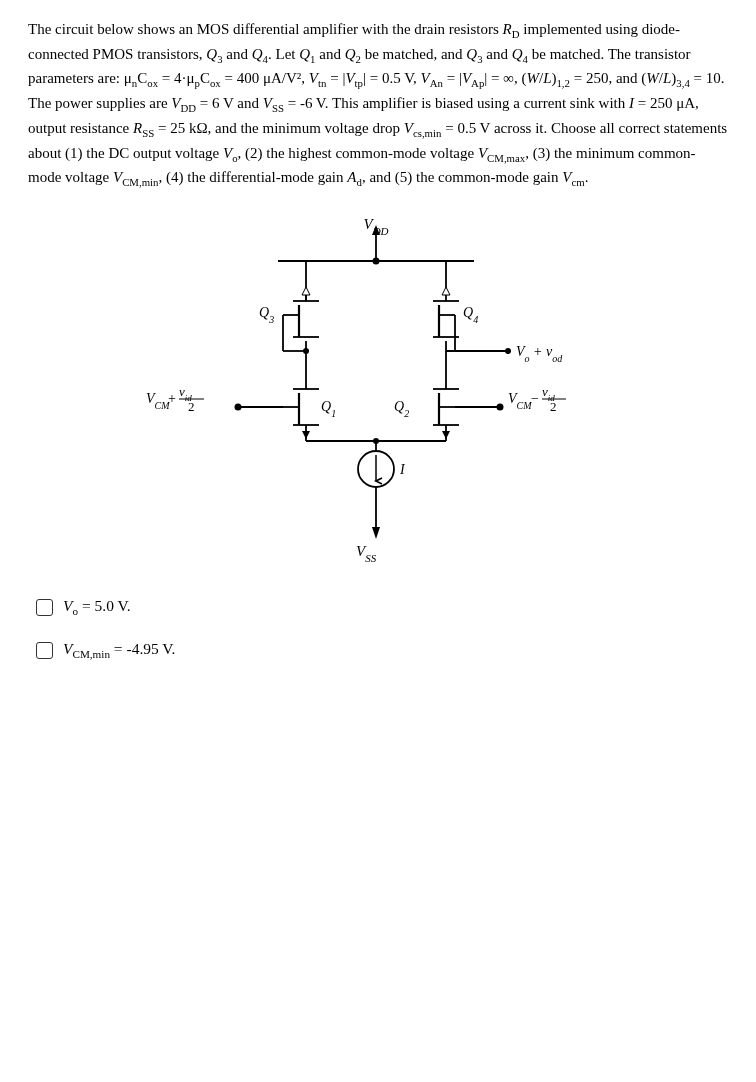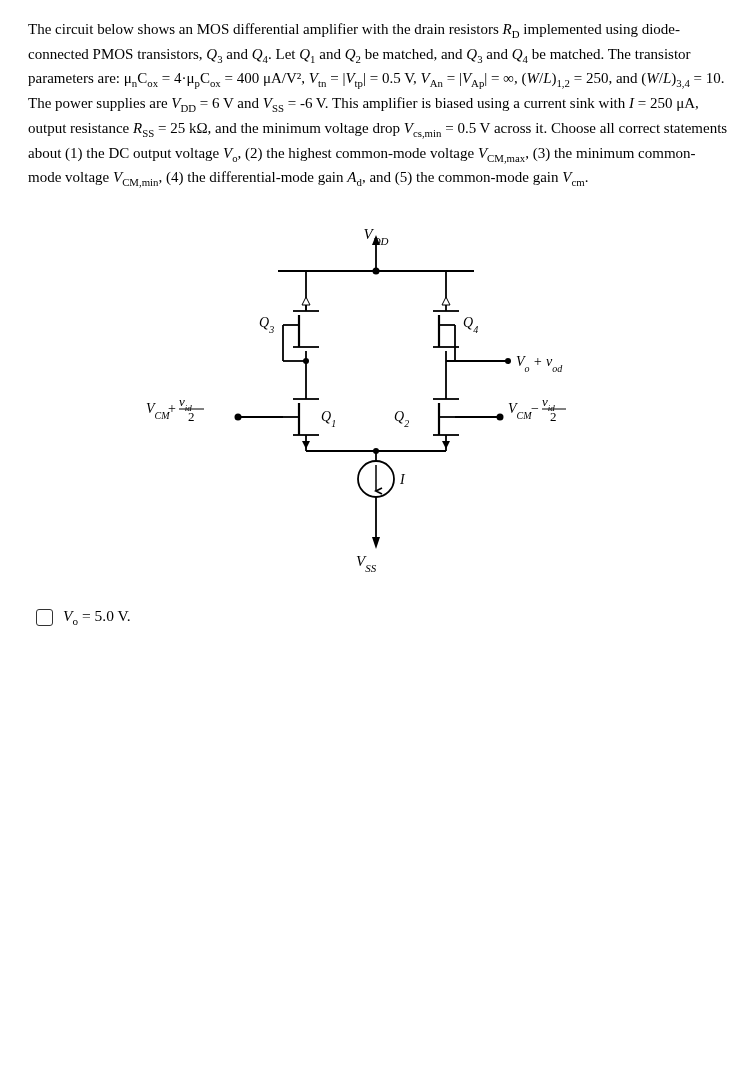--- a/index.html
+++ b/index.html
@@ -7,21 +7,21 @@
       background: #fff;
       font-family: "Times New Roman", Times, serif;
       font-size: 15px;
       color: #000;
       width: 756px;
       min-height: 1082px;
       padding: 18px 28px 28px 28px;
     }
     .problem-text {
       line-height: 1.55;
-      margin-bottom: 30px;
+      margin-bottom: 20px;
     }
     sub, sup { font-size: 0.72em; }
 
     
     .circuit-container {
       display: flex;
       justify-content: center;
       margin: 10px 0 24px 0;
     }
     svg text {
@@ -202,16 +202,22 @@
 <div class="choices">
 
   <div class="choice-item">
     <div class="choice-checkbox"></div>
     <span class="choice-label">
       <i>V</i><sub>o</sub> = 5.0 V.
     </span>
   </div>
 
 
+  <div class="choice-item">
+    <div class="choice-checkbox"></div>
+    <span class="choice-label">
+      <i>V</i><sub>CM,min</sub> = -4.95 V.
+    </span>
+  </div>
 
 
 
 </div>
 
 </body></html>

